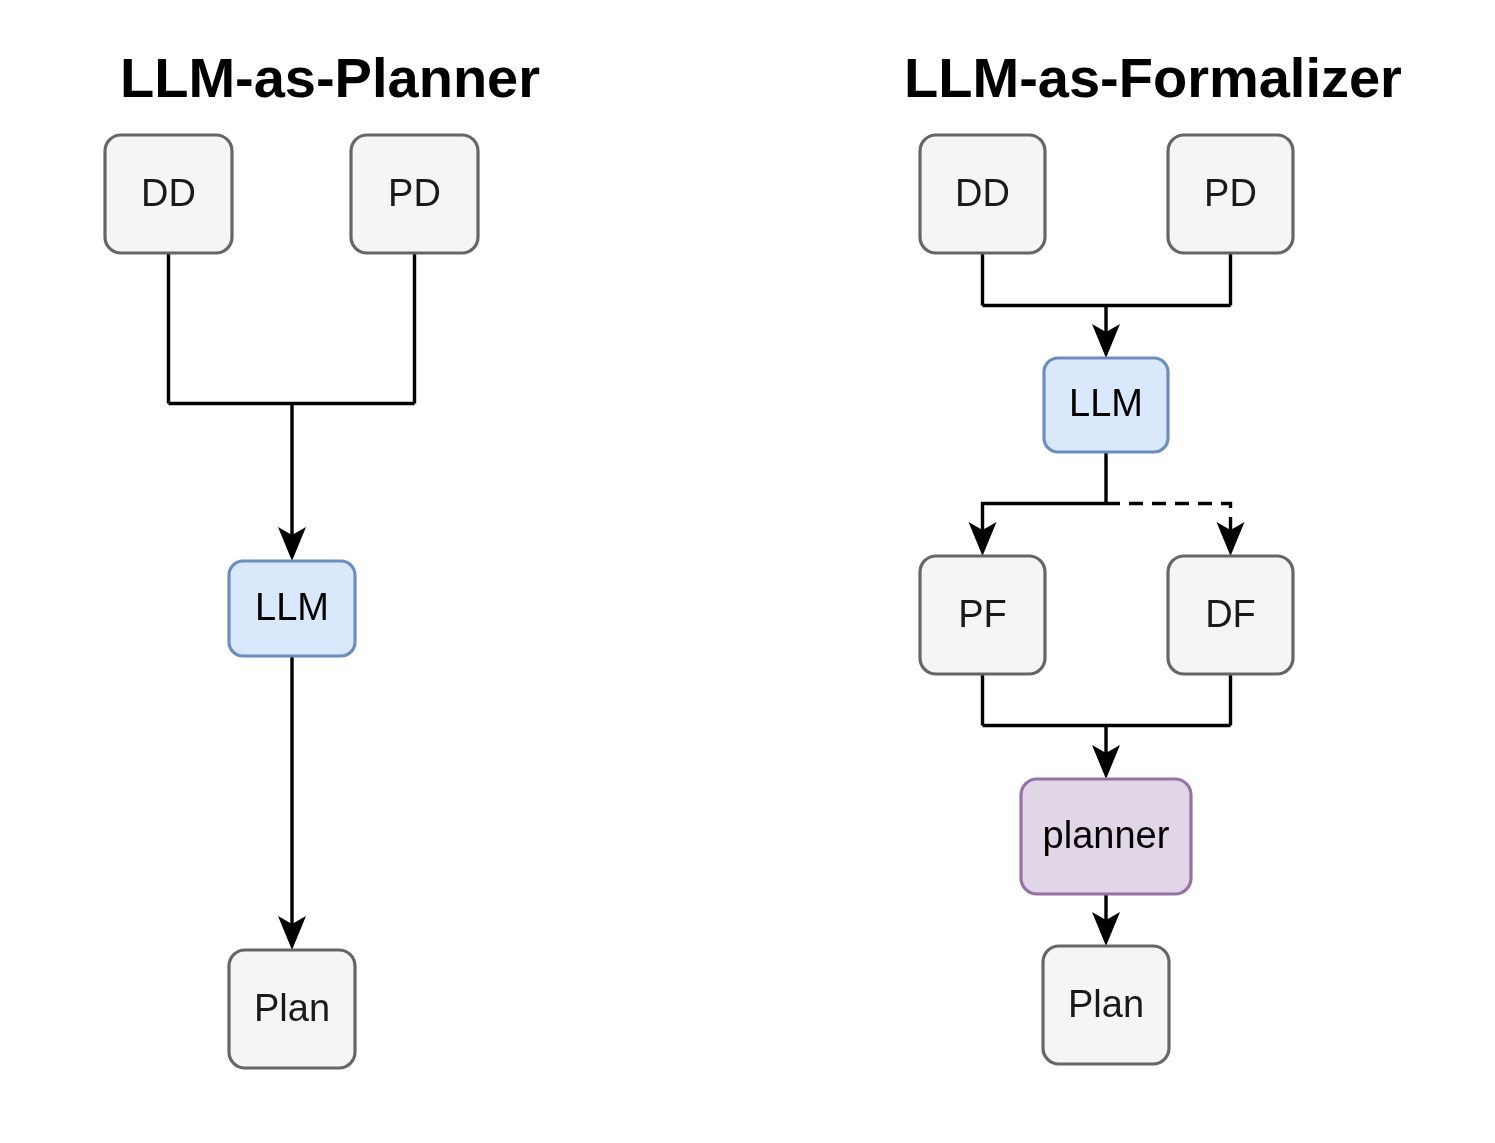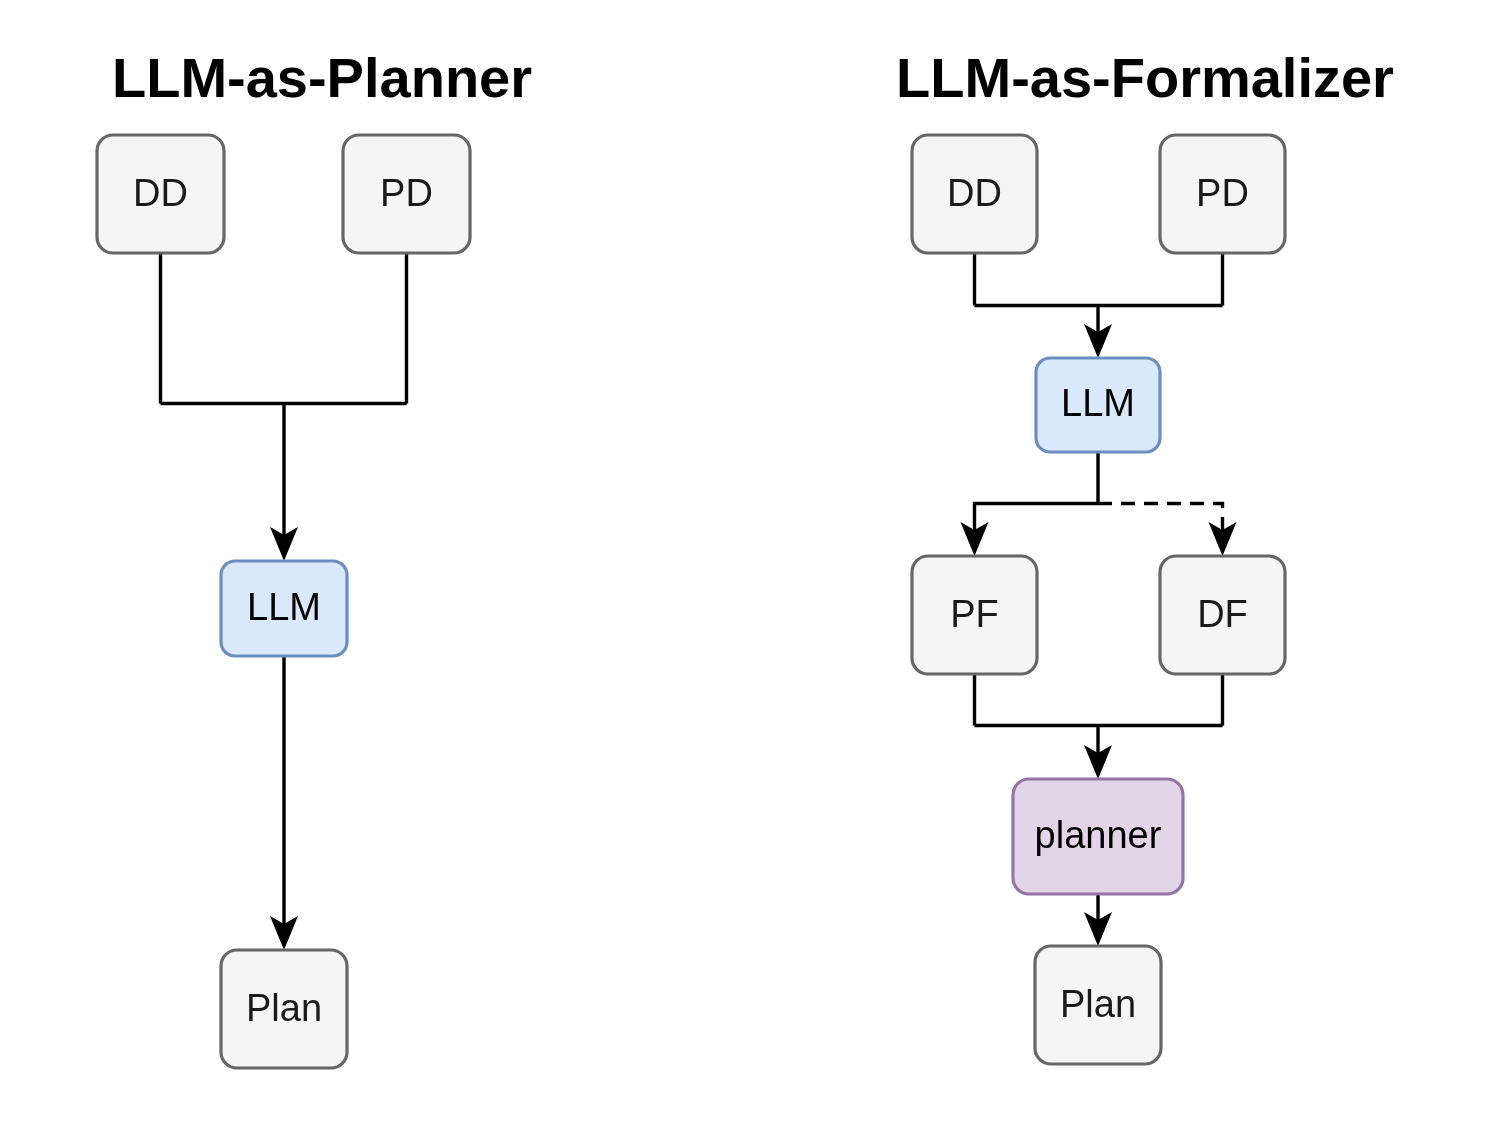--- a/index.html
+++ b/index.html
@@ -11,21 +11,21 @@
   body {
     width: 1495px;
     height: 1143px;
     position: relative;
     overflow: hidden;
     font-family: "Liberation Sans", sans-serif;
     -webkit-font-smoothing: antialiased;
   }
   #diagram-root {
     position: absolute;
-    left: 0;
+    left: 8px;
     top: 0;
     width: 1272px;
     height: 1143px;
   }
   svg {
     display: block;
   }
   .panel-title {
     font-family: "Liberation Sans", sans-serif;
     font-weight: bold;

